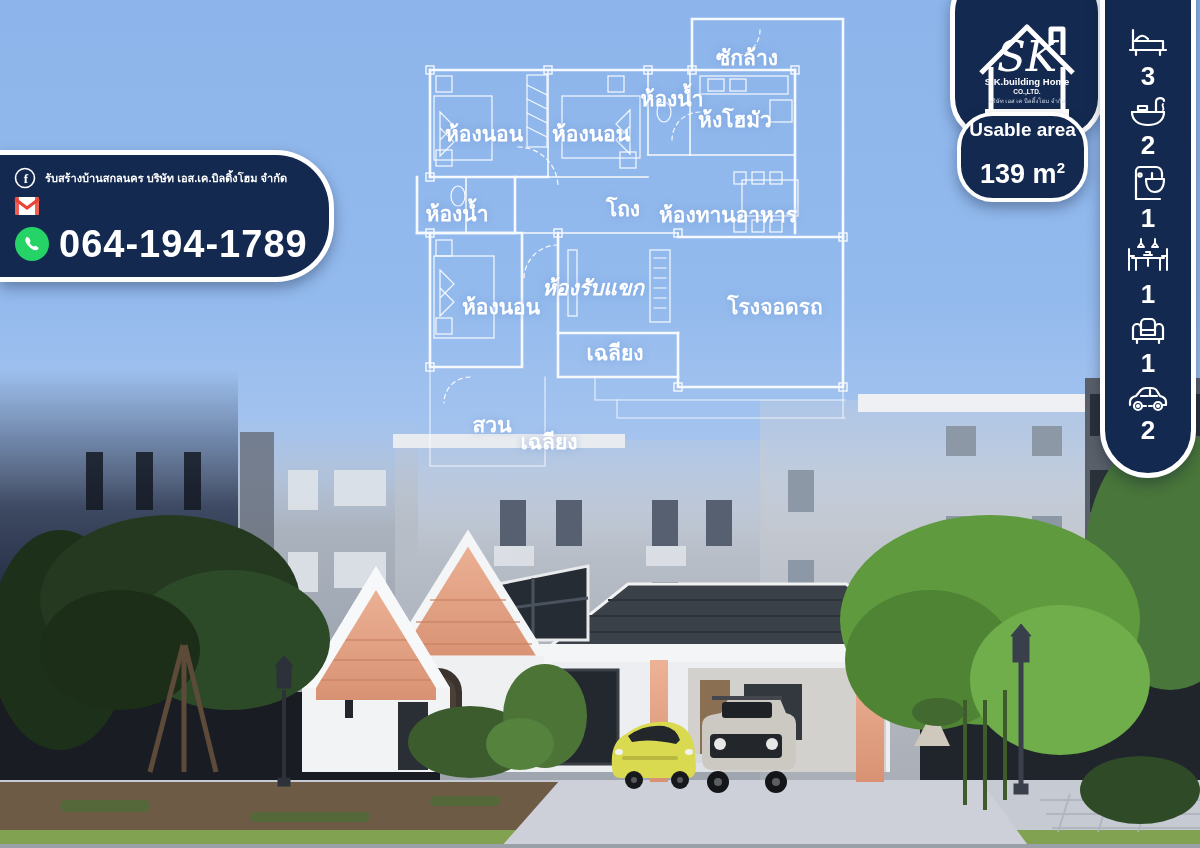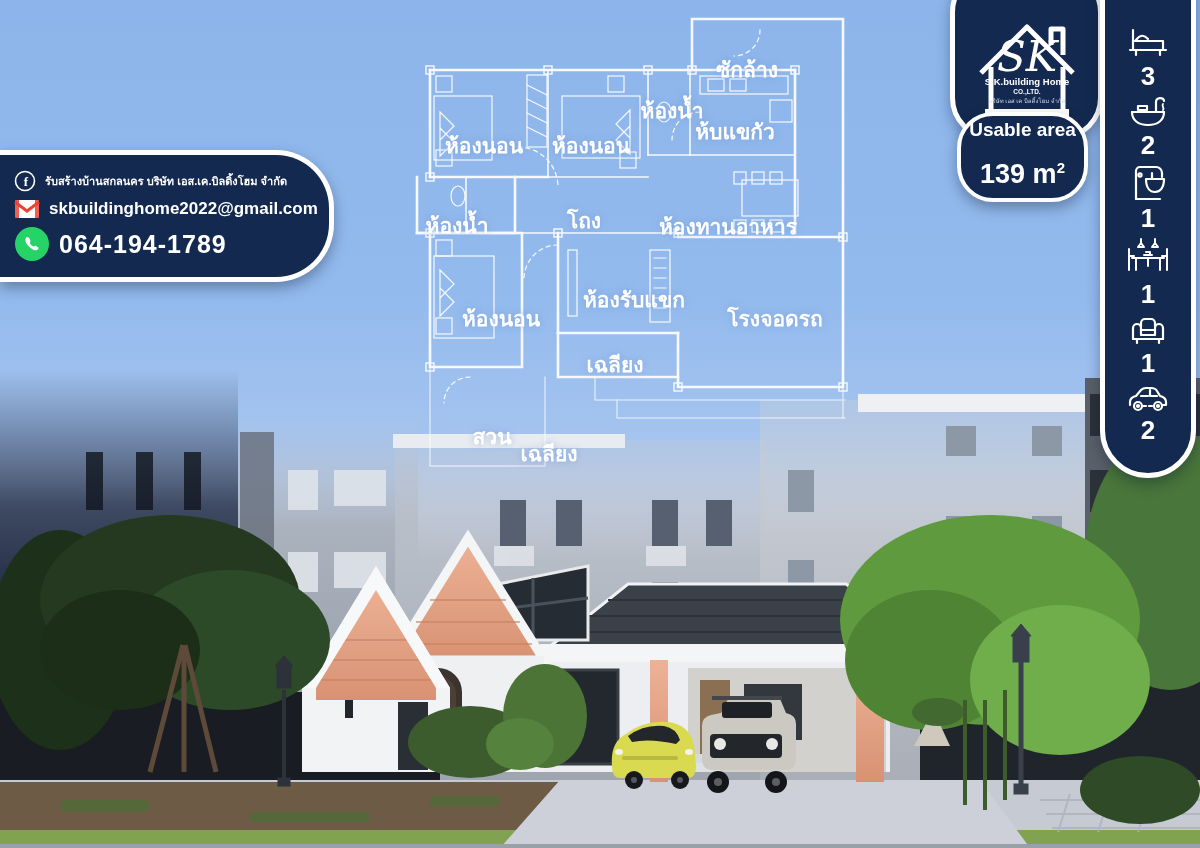--- a/index.html
+++ b/index.html
@@ -10,38 +10,37 @@
   }
   
   #scene{position:absolute;left:0;top:0;width:1200px;height:848px;}
   
   #plan{position:absolute;left:395px;top:0;width:470px;height:480px;opacity:.92;}
   #plan-labels{position:absolute;left:0;top:0;width:1200px;height:848px;pointer-events:none;}
   .plan-label{
     position:absolute;transform:translate(-50%,-50%);
     color:#fff;font-weight:700;font-size:21px;white-space:nowrap;
     text-shadow:0 0 6px rgba(110,150,210,.55);
-    margin-top:12px;
   }
   
   .navy{background:#13294f;border:5px solid #fff;box-shadow:0 6px 14px rgba(10,20,50,.35);}
   #badge-model{
     position:absolute;left:0;top:36px;width:168px;height:94px;border-left:none;
     border-radius:0 46px 46px 0;display:flex;align-items:center;justify-content:center;
   }
   #badge-model .code{color:#fff;font-size:43px;font-weight:700;letter-spacing:1px;}
   #contact-card{
     position:absolute;left:0;top:150px;width:334px;height:132px;border-left:none;
     border-radius:0 58px 58px 0;display:flex;flex-direction:column;justify-content:center;
     gap:7px;padding-left:14px;box-sizing:border-box;
   }
   .c-row{display:flex;align-items:center;gap:9px;color:#fff;}
   .c-row.fb .txt{font-size:11px;font-weight:700;}
   .c-row.mail .txt{font-size:17px;font-weight:700;}
-  .c-row.phone .txt{font-size:25px;font-weight:700;letter-spacing:1px;}
+  .c-row.phone .txt{font-size:38px;font-weight:700;letter-spacing:1px;}
   .icn{flex:0 0 auto;display:flex;align-items:center;justify-content:center;}
   
   #logo-badge{
     position:absolute;left:950px;top:-30px;width:143px;height:160px;
     border-radius:42px;display:flex;align-items:flex-end;justify-content:center;
   }
   #usable-badge{
     position:absolute;left:957px;top:112px;width:131px;height:90px;border-width:4px;
     border-radius:36px;display:flex;flex-direction:column;align-items:center;justify-content:flex-end;
     padding-bottom:8px;box-sizing:border-box;color:#fff;
@@ -369,27 +368,27 @@
           <rect x="839" y="383" width="8" height="8"></rect>
           <rect x="674" y="383" width="8" height="8"></rect>
         <rect x="554" y="229" width="8" height="8"></rect>
           <rect x="674" y="229" width="8" height="8"></rect>
       </g>
     </g>
   </svg>
   <div id="plan-labels">
       <span class="plan-label" style="left: 747px; top: 57px;">ซักล้าง</span>
       <span class="plan-label" style="left: 672px; top: 98px;">ห้องน้ำ</span>
-      <span class="plan-label" style="left: 735px; top: 119px;">ห้บแขกัว</span>
+      <span class="plan-label" style="left: 735px; top: 119px;">ห้งโฮมัว</span>
       <span class="plan-label" style="left: 484px; top: 133px;">ห้องนอน</span>
       <span class="plan-label" style="left: 591px; top: 133px;">ห้องนอน</span>
       <span class="plan-label" style="left: 457px; top: 213px;">ห้องน้ำ</span>
-      <span class="plan-label" style="left: 584px; top: 208px;">โถง</span>
+      <span class="plan-label" style="left: 623px; top: 208px;">โถง</span>
       <span class="plan-label" style="left: 728px; top: 214px;">ห้องทานอาหาร</span>
-      <span class="plan-label" style="left: 634px; top: 287px;">ห้องรับแขก</span>
+      <span class="plan-label" style="left: 593px; top: 287px; font-style: italic;">ห้องรับแขก</span>
       <span class="plan-label" style="left: 501px; top: 306px;">ห้องนอน</span>
       <span class="plan-label" style="left: 775px; top: 306px; text-align: center;">โรงจอดรถ</span>
       <span class="plan-label" style="left: 615px; top: 352px;">เฉลียง</span>
       <span class="plan-label" style="left: 492px; top: 424px;">สวน</span>
       <span class="plan-label" style="left: 549px; top: 441px;">เฉลียง</span>
     </div>
 
 
   <div id="contact-card" class="navy">
     <div class="c-row fb">
@@ -403,21 +402,20 @@
     </div>
     <div class="c-row mail">
       <span class="icn">
         <svg width="26" height="20" viewBox="0 0 26 20">
             <rect x="1" y="1" width="24" height="18" rx="2" fill="#fff"></rect>
             <path d="M1 3 L13 12 L25 3" fill="none" stroke="#ea4335" stroke-width="3"></path>
             <rect x="1" y="1" width="4" height="18" fill="#ea4335" opacity=".85"></rect>
             <rect x="21" y="1" width="4" height="18" fill="#ea4335" opacity=".85"></rect>
           </svg>
       </span>
-      <span class="txt">skbuildinghome2022@gmail.com</span>
     </div>
     <div class="c-row phone">
       <span class="icn">
         <svg width="36" height="36" viewBox="0 0 36 36">
             <circle cx="18" cy="18" r="17" fill="#25d366"></circle>
             <path d="M18 6 a12 12 0 0 1 0 24 l-6 2 2 -5 a12 12 0 0 1 4 -21 z" fill="#25d366" stroke="#1faf55" stroke-width="0"></path>
             <path d="M12.5 11 c-1.5 1.5 -1.8 4.5 1.5 8.5 c3.3 4 7 5.5 9 4.5 c1.2 -.6 1.8 -1.8 1.4 -2.6 l-2.8 -1.6 c-.8 -.3 -1.4 .8 -2 .7 c-1 -.2 -3.4 -2.4 -3.8 -3.6 c-.2 -.7 .9 -1.2 .7 -2 l-1.4 -3 c-.6 -.9 -1.8 -.6 -2.6 -.9 z" fill="#fff"></path>
           </svg>
       </span>
       <span class="txt">064-194-1789</span>

